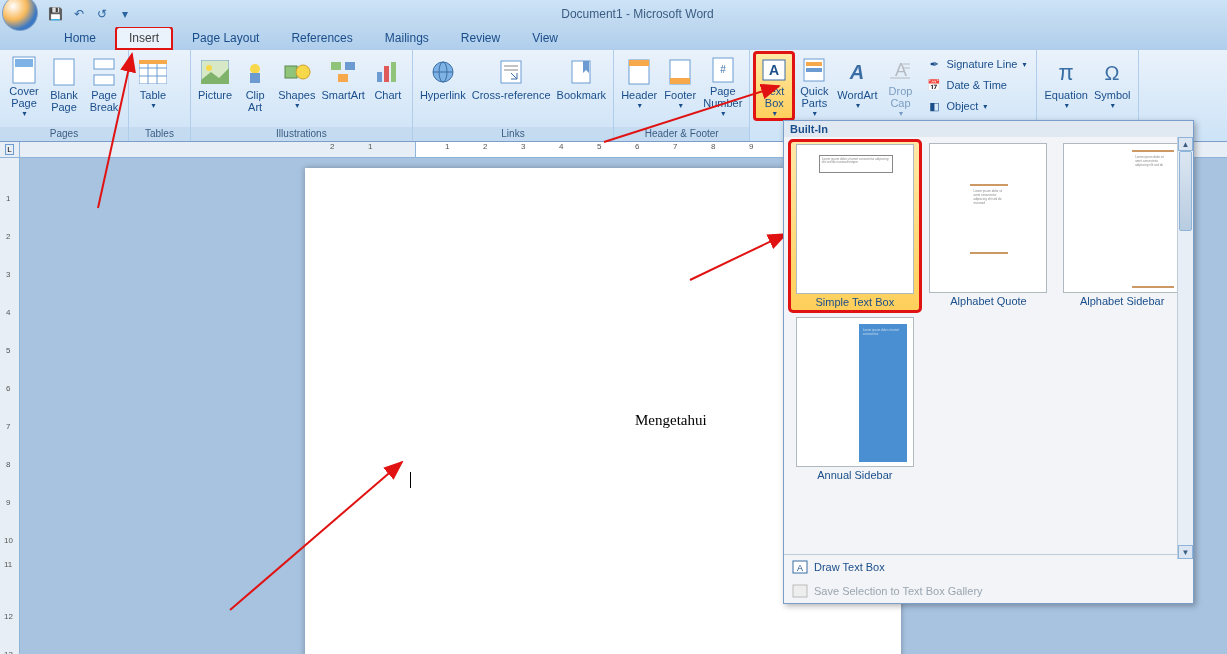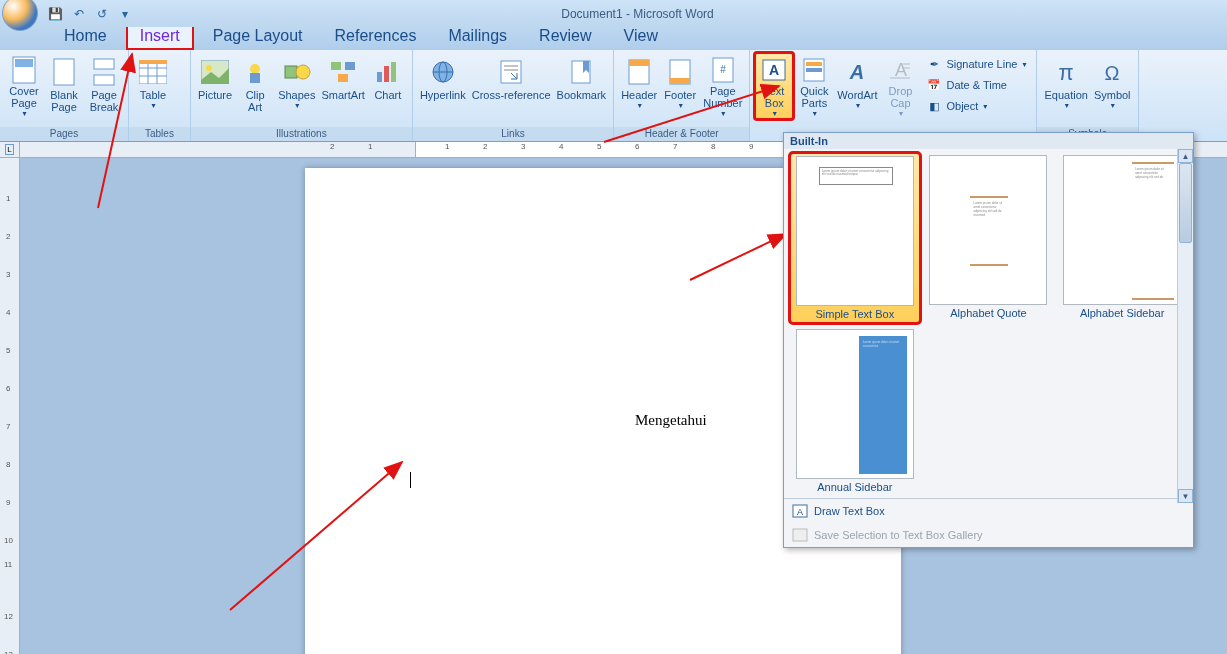--- a/index.html
+++ b/index.html
@@ -7,22 +7,22 @@
 
   
   .titlebar { height: 27px; background: linear-gradient(#cde3f7, #bdd7ef); display: flex; align-items: center; position: relative; }
   .office-btn { width: 36px; height: 36px; margin-left: 2px; margin-top: -2px; background: radial-gradient(circle at 30% 30%, #fff, #f8b95b 40%, #3c78c3 70%); border-radius: 50%; border: 1px solid #7a9ec9; position: relative; z-index: 2; }
   .qat { margin-left: 8px; display: flex; gap: 3px; align-items: center; }
   .qat-btn { width: 20px; height: 20px; display: flex; align-items: center; justify-content: center; color: #2a65a0; font-size: 12px; cursor: pointer; }
   .title-center { position: absolute; left: 0; right: 0; text-align: center; color: #3b5c82; font-size: 12px; pointer-events: none; margin-left: 48px; }
 
   
   .tabs { height: 22px; background: linear-gradient(#bdd7ef, #b0ceec); display: flex; padding-left: 52px; gap: 8px; align-items: flex-end; }
-  .tab { padding: 3px 12px 4px; color: #1a4e8a; cursor: pointer; font-size: 16px; }
-  .tab.active { background: #eaf2fb; border-top-left-radius: 3px; border-top-right-radius: 3px; border: 1px solid #8fb4d9; border-bottom: none; color: #6d28d9; }
+  .tab { padding: 3px 12px 4px; color: #1a4e8a; cursor: pointer; font-size: 12px; }
+  .tab.active { background: #eaf2fb; border-top-left-radius: 3px; border-top-right-radius: 3px; border: 1px solid #8fb4d9; border-bottom: none; color: #404040; }
   .tab.highlighted { outline: 2px solid #e01212; outline-offset: -1px; }
 
   
   .ribbon { height: 93px; background: linear-gradient(#eaf2fb, #cde3f7); border-top: 1px solid #b0ceec; border-bottom: 1px solid #7a9ec9; display: flex; }
   .group { border-right: 1px solid #b0ceec; display: flex; flex-direction: column; justify-content: space-between; }
   .group-content { display: flex; padding: 2px 4px; flex: 1; align-items: flex-start; }
   .group-label { text-align: center; font-size: 10px; color: #3b5c82; padding: 1px 16px 2px; background: rgba(180,205,230,0.4); }
   .big-btn { display: flex; flex-direction: column; align-items: center; justify-content: flex-start; padding: 2px 3px; min-width: 40px; cursor: pointer; text-align: center; color: #1a4e8a; border-radius: 3px; height: 68px; }
   .big-btn .icon { width: 32px; height: 32px; margin: 2px 0 1px; display: flex; align-items: center; justify-content: center; }
   .big-btn .lbl { font-size: 11px; line-height: 1.1; }
@@ -37,21 +37,21 @@
   .ruler-h { position: absolute; top: 0; left: 20px; right: 0; height: 16px; background: #e8eef5; border-bottom: 1px solid #8fb4d9; font-size: 8px; overflow: hidden; }
   .ruler-h .page-area { position: absolute; left: 395px; width: 470px; height: 16px; background: #fff; border-left: 1px solid #8fb4d9; border-right: 1px solid #8fb4d9; }
   .ruler-v { position: absolute; top: 16px; left: 0; width: 20px; bottom: 0; background: #e8eef5; border-right: 1px solid #8fb4d9; font-size: 8px; }
   .ruler-corner { position: absolute; top: 0; left: 0; width: 20px; height: 16px; background: #e8eef5; border-right: 1px solid #8fb4d9; border-bottom: 1px solid #8fb4d9; display: flex; align-items: center; justify-content: center; }
   .canvas { position: absolute; top: 16px; left: 20px; right: 0; bottom: 0; overflow: hidden; }
   .page { position: absolute; left: 285px; top: 10px; width: 596px; height: 842px; background: #fff; box-shadow: 0 0 6px rgba(0,0,0,0.3); }
   .doc-text { position: absolute; left: 330px; top: 244px; font-family: "Times New Roman", serif; font-size: 15px; color: #000; }
   .cursor-caret { position: absolute; left: 105px; top: 304px; width: 1px; height: 16px; background: #000; }
 
   
-  .gallery { position: absolute; top: 132px; left: 783px; width: 411px; height: 416px; background: #f2f4f7; border: 1px solid #7a9ec9; box-shadow: 2px 2px 6px rgba(0,0,0,0.3); z-index: 10; display: flex; flex-direction: column; }
+  .gallery { position: absolute; top: 120px; left: 783px; width: 411px; height: 484px; background: #f2f4f7; border: 1px solid #7a9ec9; box-shadow: 2px 2px 6px rgba(0,0,0,0.3); z-index: 10; display: flex; flex-direction: column; }
   .gallery-header { padding: 2px 6px; font-size: 11px; font-weight: bold; color: #1a4e8a; background: #e0e8f2; }
   .gallery-body { flex: 1; overflow-y: auto; padding: 4px 6px; }
   .gallery-grid { display: grid; grid-template-columns: repeat(3, 1fr); gap: 4px; }
   .gallery-item { display: flex; flex-direction: column; align-items: center; cursor: pointer; border-radius: 3px; padding: 2px; }
   .gallery-item.selected { background: linear-gradient(#ffe9a8, #ffcf5a); border: 1px solid #e6a13a; outline: 3px solid #e01212; outline-offset: -1px; }
   .thumb { width: 118px; height: 150px; background: #fff; border: 1px solid #b0b8c0; margin-bottom: 2px; position: relative; }
   .thumb-label { font-size: 11px; color: #1a4e8a; text-align: center; }
   .gallery-footer { border-top: 1px solid #c0ccd8; background: #f2f4f7; }
   .gallery-footer .menu-item { display: flex; align-items: center; gap: 6px; padding: 4px 8px; color: #1a4e8a; cursor: pointer; }
   .gallery-footer .menu-item.disabled { color: #9aa5b0; cursor: default; }

